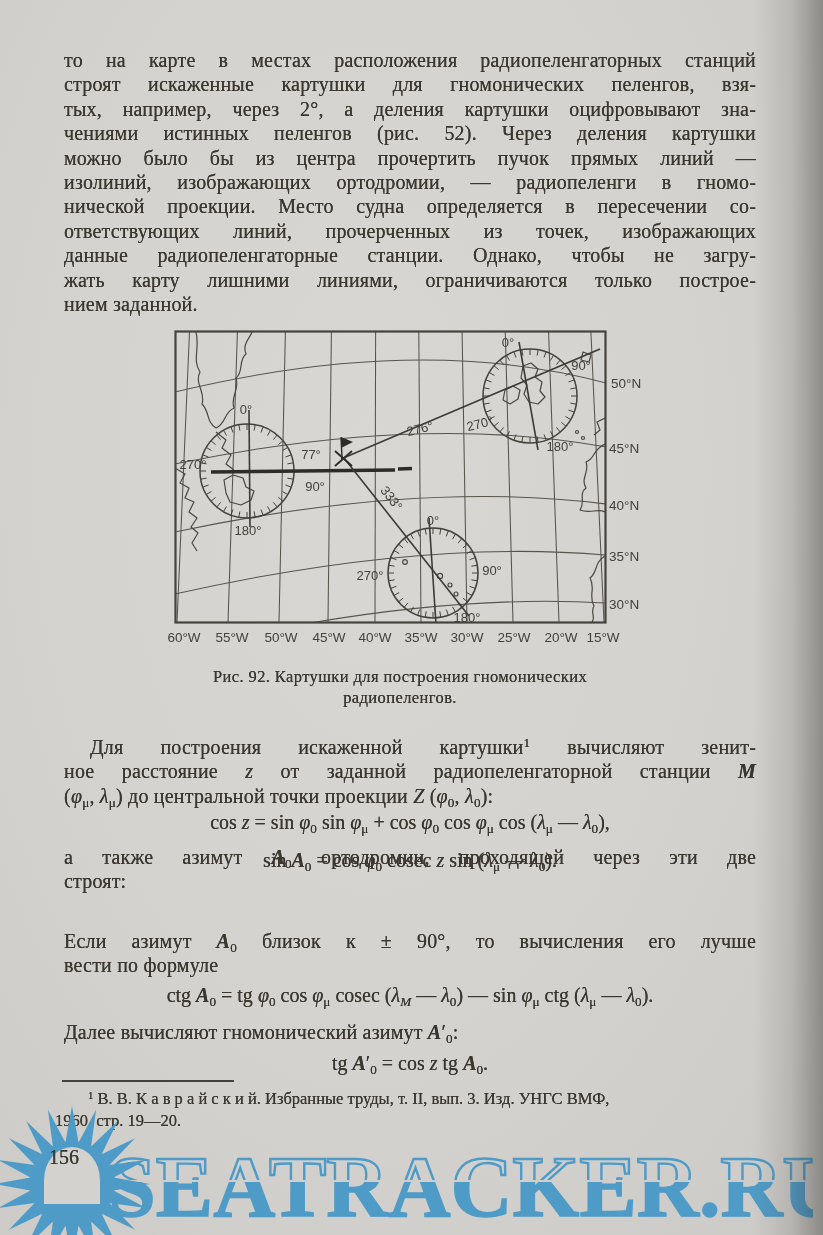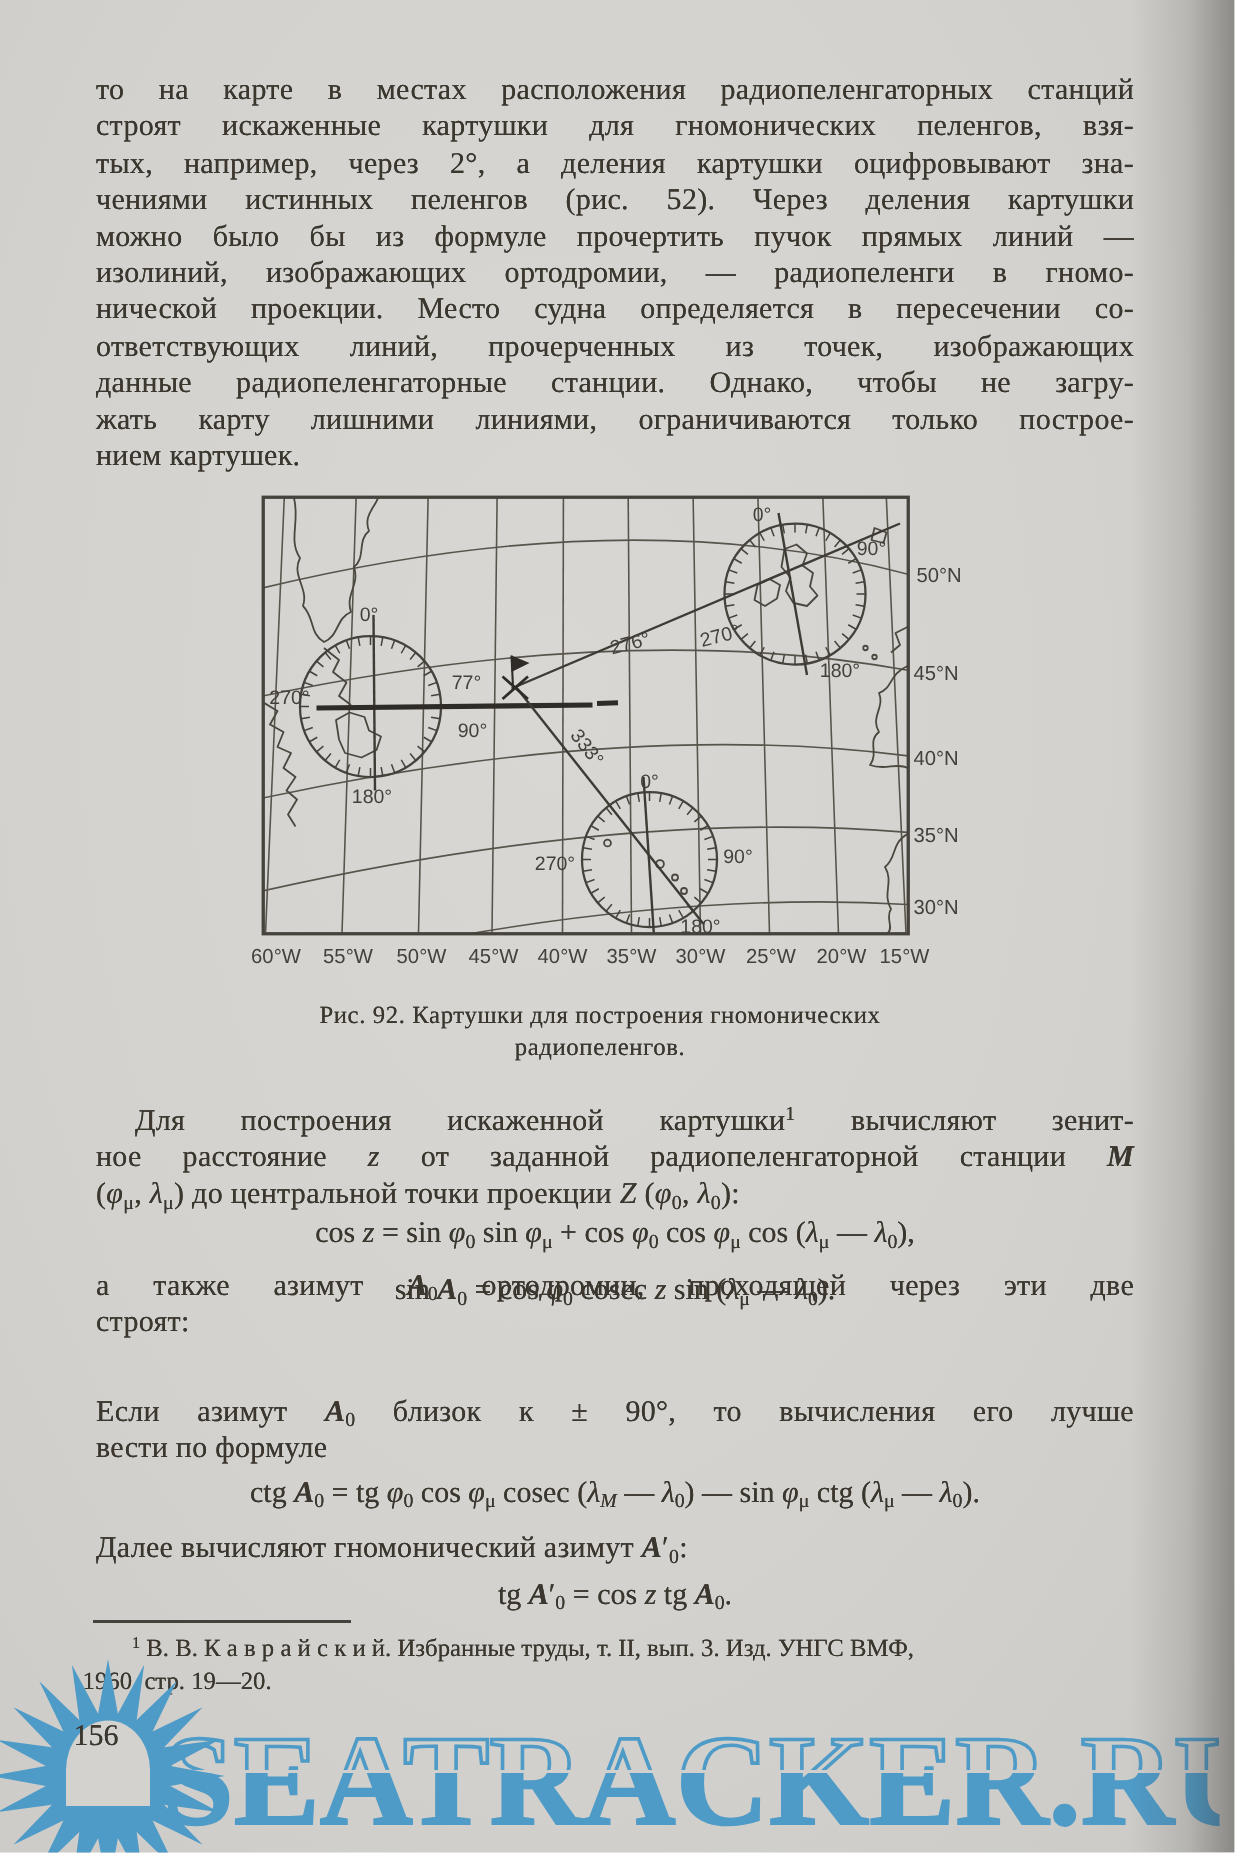--- a/index.html
+++ b/index.html
@@ -44,27 +44,27 @@
     background:linear-gradient(to right, rgba(70,65,60,0) 0%, rgba(70,65,60,.16) 55%, rgba(50,47,44,.42) 100%);}
 </style>
 </head>
 <body>
 
 <div class="abs textcol scan-text" style="top:48px;">
   <div class="jline">то на карте в местах расположения радиопеленгаторных станций</div>
   <div class="jline">строят искаженные картушки для гномонических пеленгов, взя-</div>
   <div class="jline">тых, например, через 2°, а деления картушки оцифровывают зна-</div>
   <div class="jline">чениями истинных пеленгов (рис. 52). Через деления картушки</div>
-  <div class="jline">можно было бы из формуле прочертить пучок прямых линий —</div>
+  <div class="jline">можно было бы из центра прочертить пучок прямых линий —</div>
   <div class="jline">изолиний, изображающих ортодромии, — радиопеленги в гномо-</div>
   <div class="jline">нической проекции. Место судна определяется в пересечении со-</div>
   <div class="jline">ответствующих линий, прочерченных из точек, изображающих</div>
   <div class="jline">данные радиопеленгаторные станции. Однако, чтобы не загру-</div>
   <div class="jline">жать карту лишними линиями, ограничиваются только построе-</div>
-  <div class="jline end">нием картушек.</div>
+  <div class="jline end">нием заданной.</div>
 </div>
 
 <svg class="abs" style="left:140px;top:318px;" width="545" height="345" viewBox="140 318 545 345">
   <defs>
     <clipPath id="mf">
         <rect x="176" y="332" width="429" height="290"></rect>
       </clipPath>
   </defs>
 
   <g clip-path="url(#mf)">

